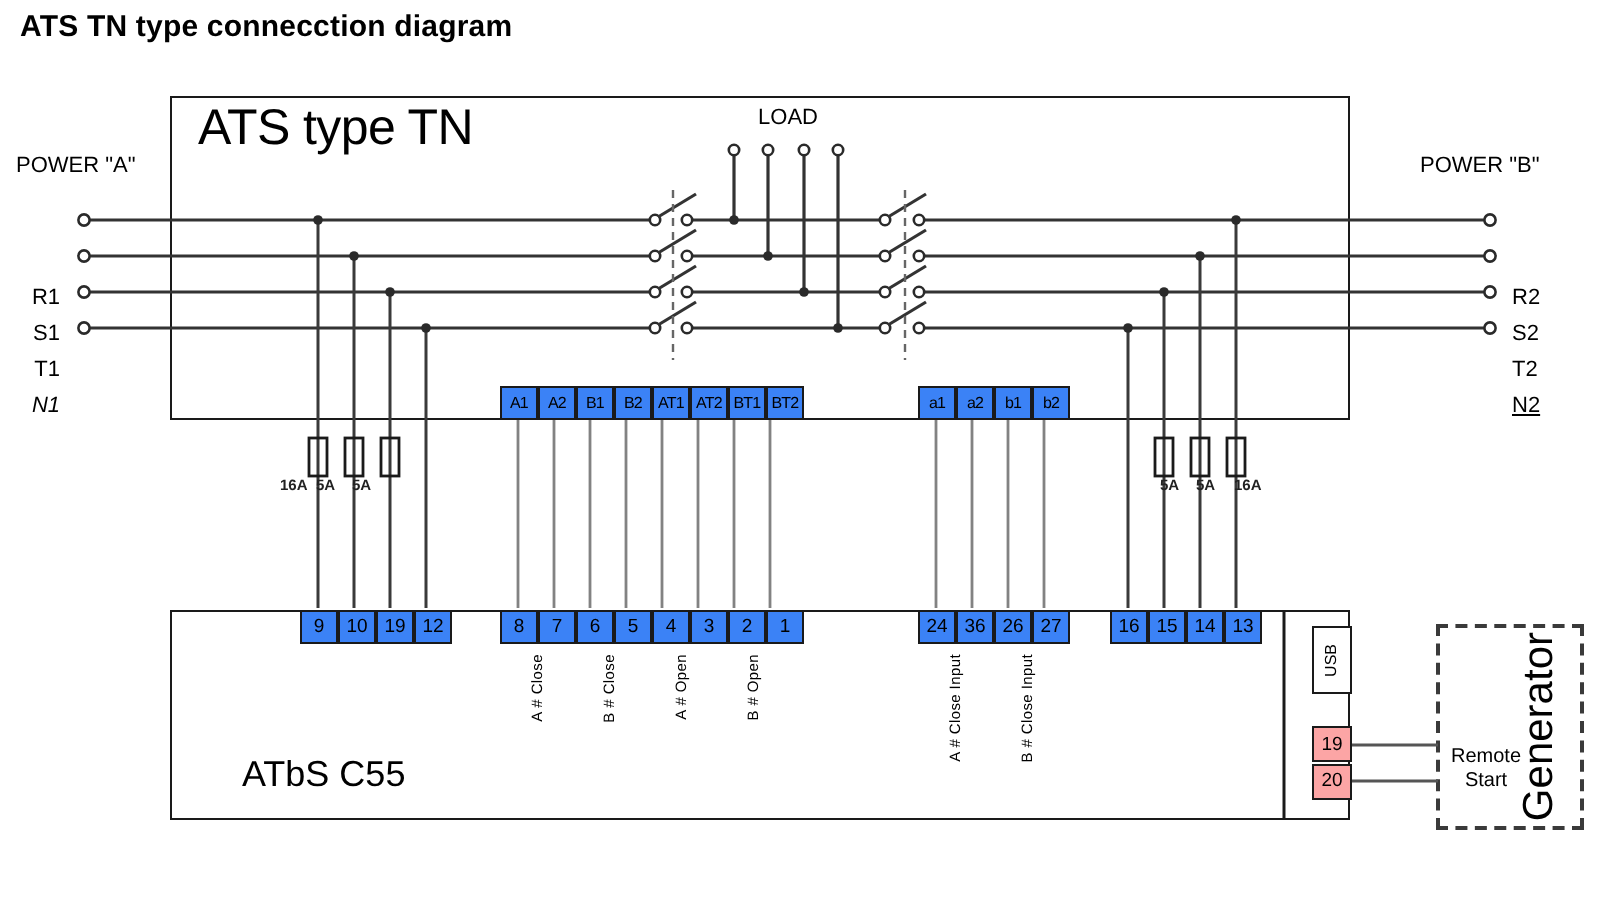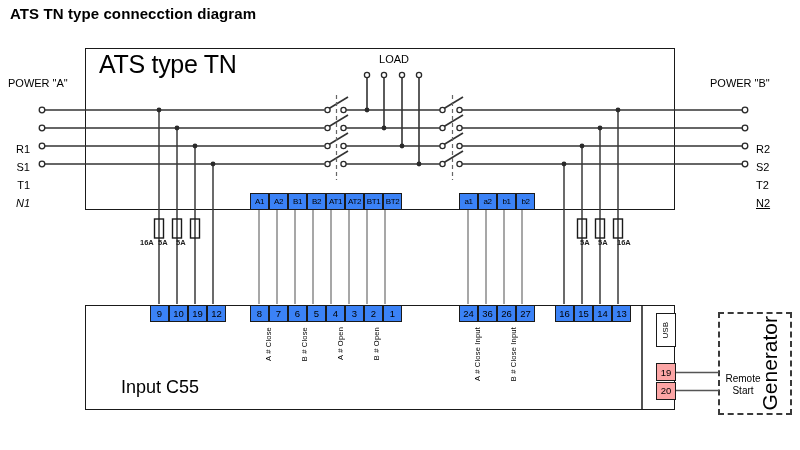--- a/index.html
+++ b/index.html
@@ -205,21 +205,21 @@
 
     <line x1="642" y1="306" x2="642" y2="409" stroke="#1a1a1a" stroke-width="1.5"></line>
 
     <g stroke="#555" stroke-width="1.5">
       <line x1="676" y1="372.5" x2="719" y2="372.5"></line>
       <line x1="676" y1="390.5" x2="719" y2="390.5"></line>
     </g>
   </svg>
 
   <div class="ats-label">ATS type TN</div>
-  <div class="atbs-label">Input C55</div>
+  <div class="atbs-label">ATbS C55</div>
   <div class="load-label">LOAD</div>
 
   <div class="pwr" style="left:8px; top:77px;">POWER "A"</div>
   <div class="pwr" style="left:710px; top:77px;">POWER "B"</div>
 
   <div class="phase-lbl" style="left:4px; top:103px; text-align:right;">R1</div>
   <div class="phase-lbl" style="left:4px; top:121px; text-align:right;">S1</div>
   <div class="phase-lbl" style="left:4px; top:139px; text-align:right;">T1</div>
   <div class="phase-lbl" style="left:4px; top:157px; text-align:right;font-style:italic;">N1</div>
 

